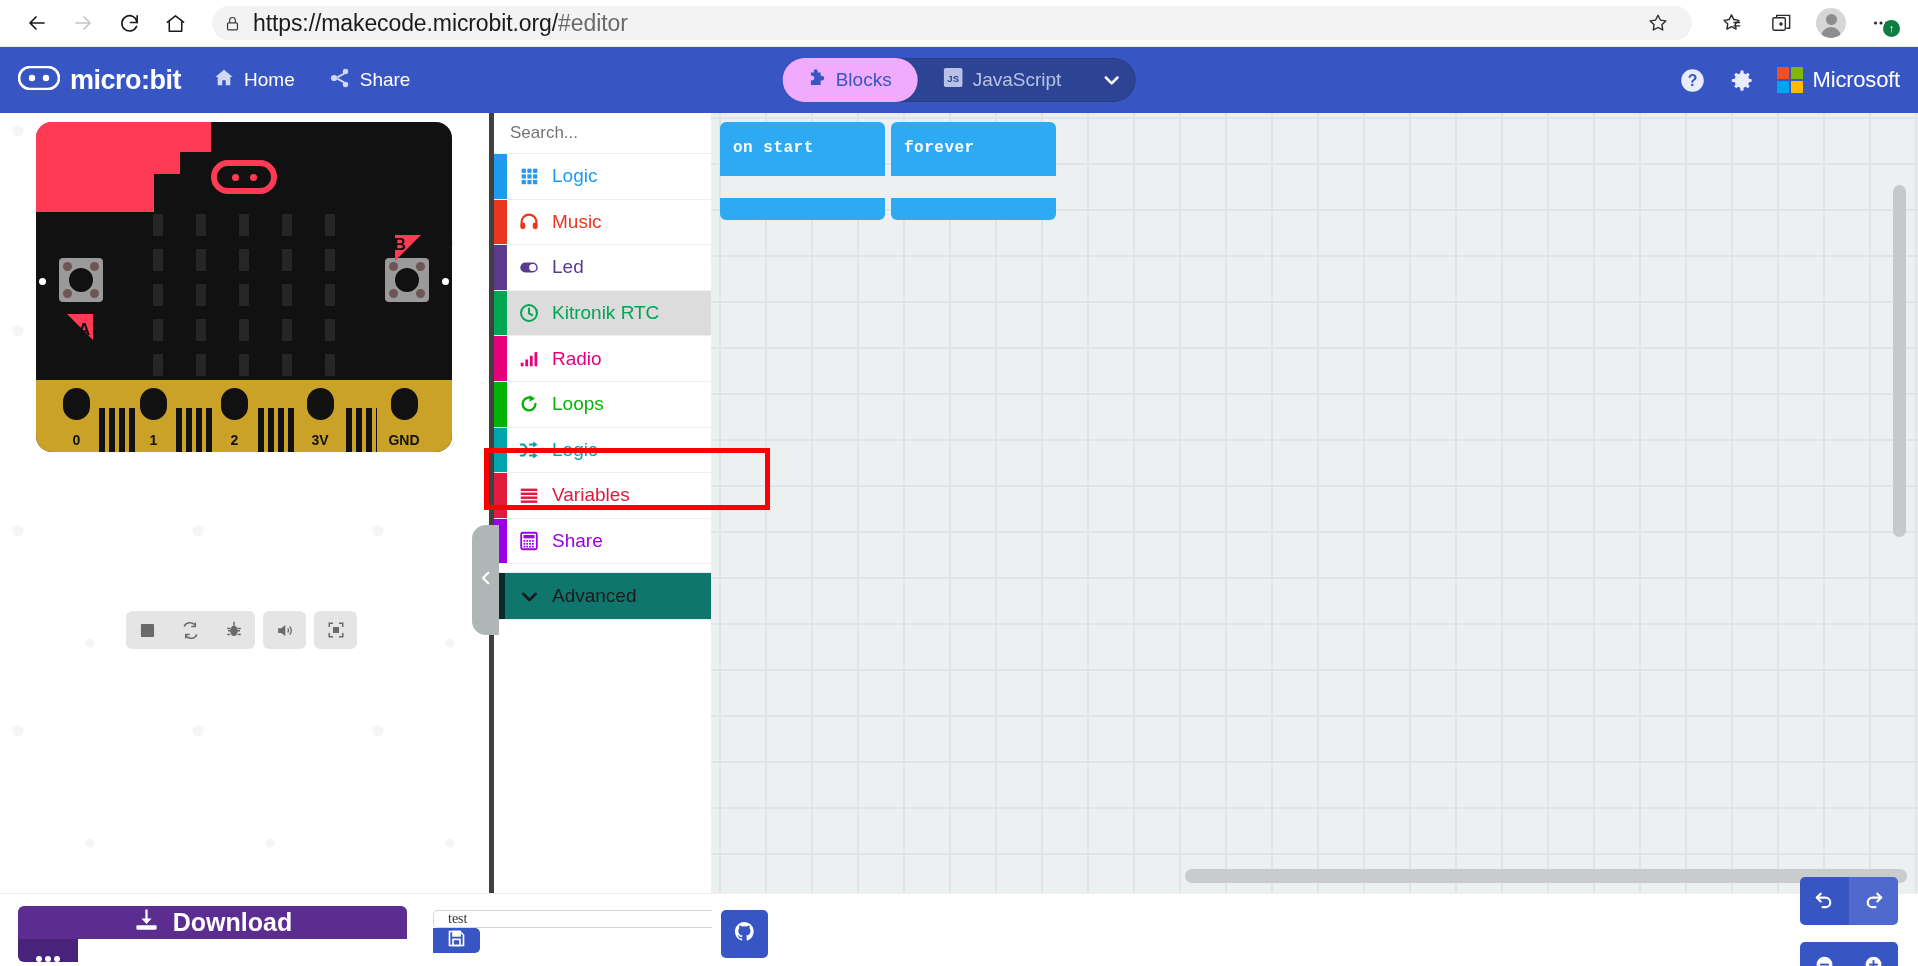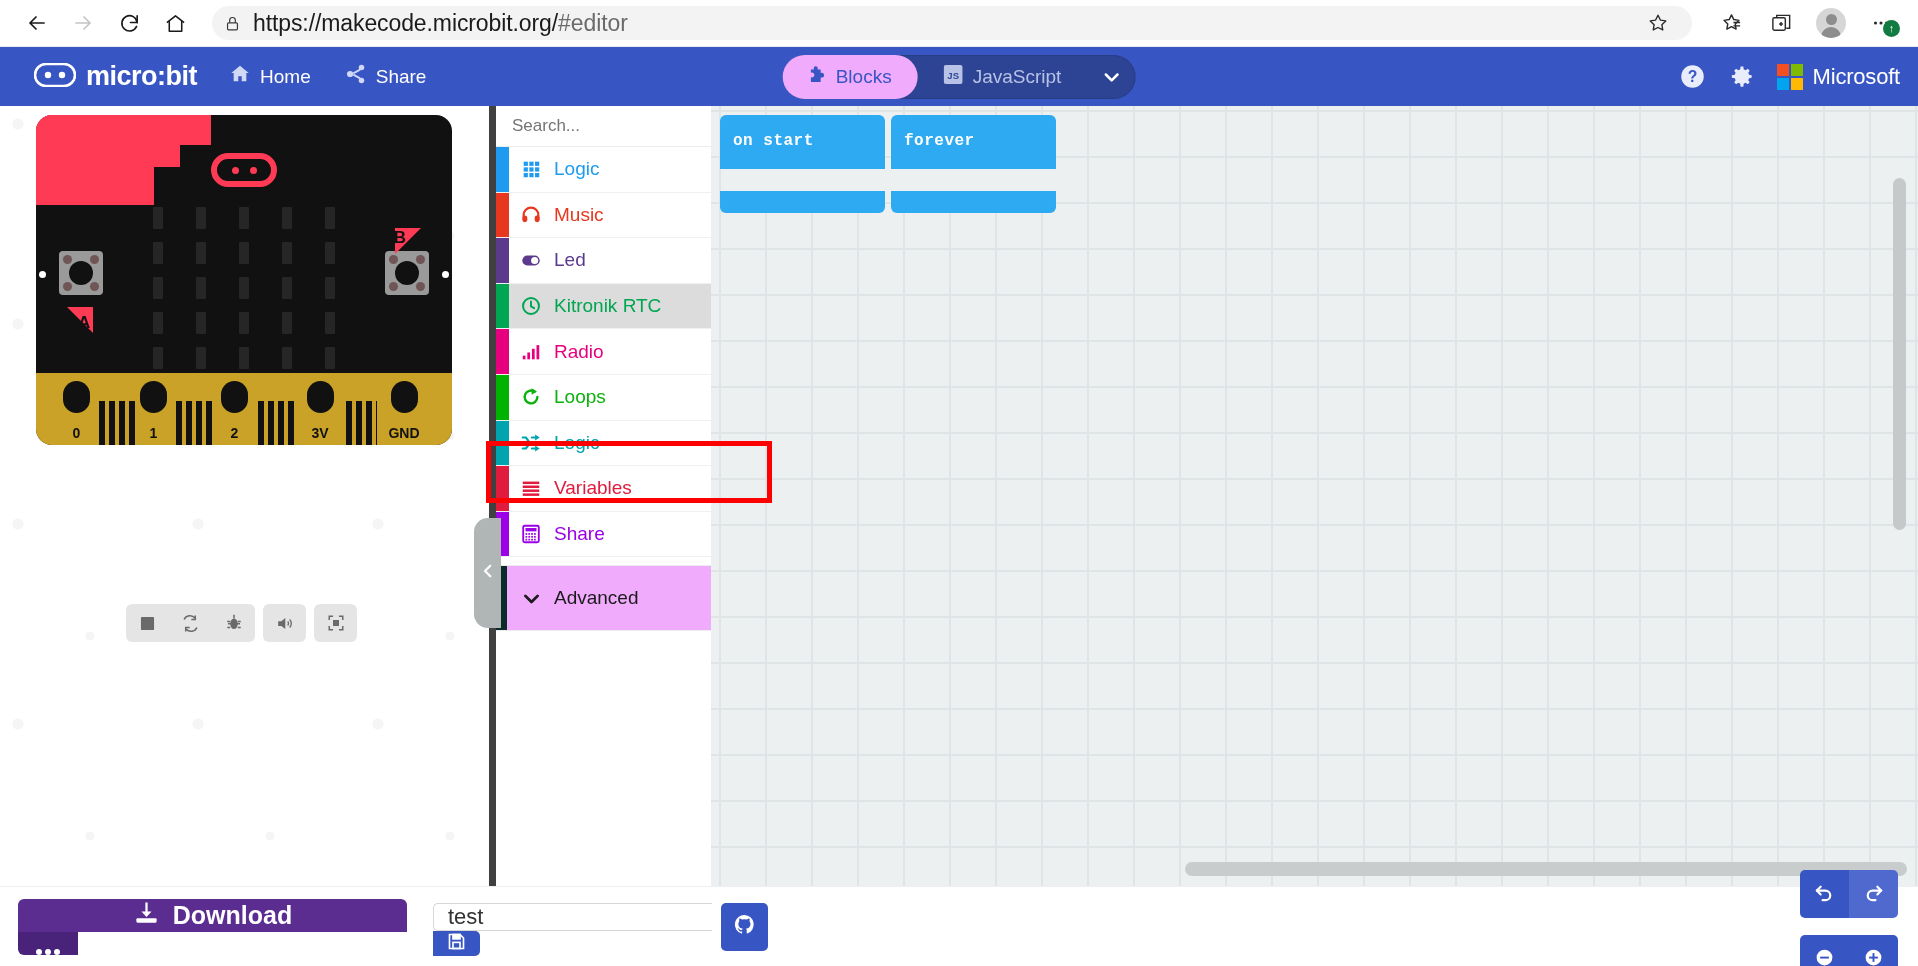--- a/index.html
+++ b/index.html
@@ -45,22 +45,22 @@
   #avatar-circle .head { width: 11px; height: 11px; border-radius: 50%; background: #8d8d8d; position: absolute; top: 6px;}
   #avatar-circle .body { width: 20px; height: 11px; border-radius: 10px 10px 0 0; background: #8d8d8d; }
   .green-dot {
     position: absolute; right: 4px; bottom: 6px; width: 17px; height: 17px;
     border-radius: 50%; background: #107c41; display: flex; align-items: center; justify-content: center;
     color: #fff; font-size: 11px; line-height: 1;
   }
 
   
   #mc-header {
-    height: 59px; background: #3855c4; display: flex; align-items: center;
-    position: relative; color: #fff; padding-left: 16px;
+    height: 66px; background: #3855c4; display: flex; align-items: center;
+    position: relative; color: #fff;
   }
   #logo-area { display: flex; align-items: center; padding-left: 18px; gap: 10px; }
   #mb-logo-text { font-size: 27px; font-weight: bold; letter-spacing: -0.5px; }
   #header-links { display: flex; align-items: center; margin-left: 28px; gap: 26px; }
   .hdr-link {
     display: flex; align-items: center; gap: 9px; font-size: 19px; color: #fff;
     padding: 6px 4px;
   }
   #mode-toggle {
     position: absolute; left: 50%; transform: translateX(-50%);
@@ -140,42 +140,42 @@
     position: absolute; left: 126px; top: 498px; display: flex; gap: 8px;
   }
   .sim-ctrl-group { background: #e5e5e5; border-radius: 6px; display: flex; }
   .sim-ctrl {
     width: 43px; height: 38px; display: flex; align-items: center; justify-content: center;
     color: #6a6a6a;
   }
 
   
   #toolbox-wrap { width: 222px; flex: none; position: relative; background: #fff;
-                  border-left: 7px solid #404040; }
+                  border-left: 5px solid #404040; }
   #search-row {
     height: 41px; display: flex; align-items: center; padding: 0 14px 0 16px;
     border-bottom: 1px solid #ececec;
   }
   #search-input {
     border: none; outline: none; font-size: 17px; color: #9a9a9a; flex: 1;
     font-family: "Liberation Sans", sans-serif; background: transparent;
   }
   #search-icon-btn { color: #5c5c5c; display: flex; }
   .cat-row {
     height: 45.6px; display: flex; align-items: center; position: relative;
     border-bottom: 1px solid #f0f0f0; padding-left: 12px; background: #fff;
   }
   .cat-row.selected { background: #dcdcdc; }
   .cat-color { position: absolute; left: 0; top: 0; bottom: 0; width: 13px; }
   .cat-icon { width: 34px; display: flex; align-items: center; justify-content: center; margin-left: 6px; }
   .cat-label { font-size: 19px; margin-left: 6px; }
   #advanced-row {
-    height: 66px; display: flex; align-items: center; position: relative;
+    height: 48px; display: flex; align-items: center; position: relative;
     padding-left: 12px; border-top: 1px solid #ececec; border-bottom: 1px solid #ececec;
-    margin-top: 8px; background:#f0abfc;
+    margin-top: 8px; background:#0f766e;
   }
   #kitronik-highlight {
     position: absolute; left: -10px; top: 335px; width: 286px; height: 62px;
     border: 5px solid #ff0000; pointer-events: none; z-index: 12; box-sizing: border-box;
   }
   #flyout-collapse {
     position: absolute; left: -22px; top: 412px; width: 27px; height: 110px;
     background: #b0b5b5; border-radius: 14px 0 0 14px; display: flex;
     align-items: center; justify-content: center; color: #fff; z-index: 11;
   }
@@ -236,22 +236,22 @@
     width: 389px; background: #5c2d91; color: #fff; display: flex;
     align-items: center; justify-content: center; gap: 13px; font-size: 25px; font-weight: bold;
   }
   #download-more {
     width: 60px; background: #49237a; color: #fff; display: flex;
     align-items: center; justify-content: center; font-size: 26px; letter-spacing: 2px;
   }
   #project-group { display: flex; margin-left: 26px; height: 48px; align-items: stretch; }
   #project-name {
     width: 279px; border: 1px solid #d7d7d7; border-right: none; border-radius: 5px 0 0 5px;
-    padding: 0 14px; font-size: 22px; color: #333; outline: none;
-    font-family: Liberation Sans, sans-serif;
+    padding: 0 14px; font-size: 14px; color: #333; outline: none;
+    font-family: Liberation Serif, serif;
   }
   #save-btn {
     width: 47px; background: #3855c4; color: #fff; display: flex;
     align-items: center; justify-content: center; border-radius: 0 5px 5px 0;
   }
   #github-btn {
     width: 47px; height: 48px; margin-left: 9px; background: #3855c4; color: #fff;
     display: flex; align-items: center; justify-content: center; border-radius: 5px;
   }
   #bottom-right { margin-left: auto; display: flex; gap: 17px; padding-right: 20px; }

